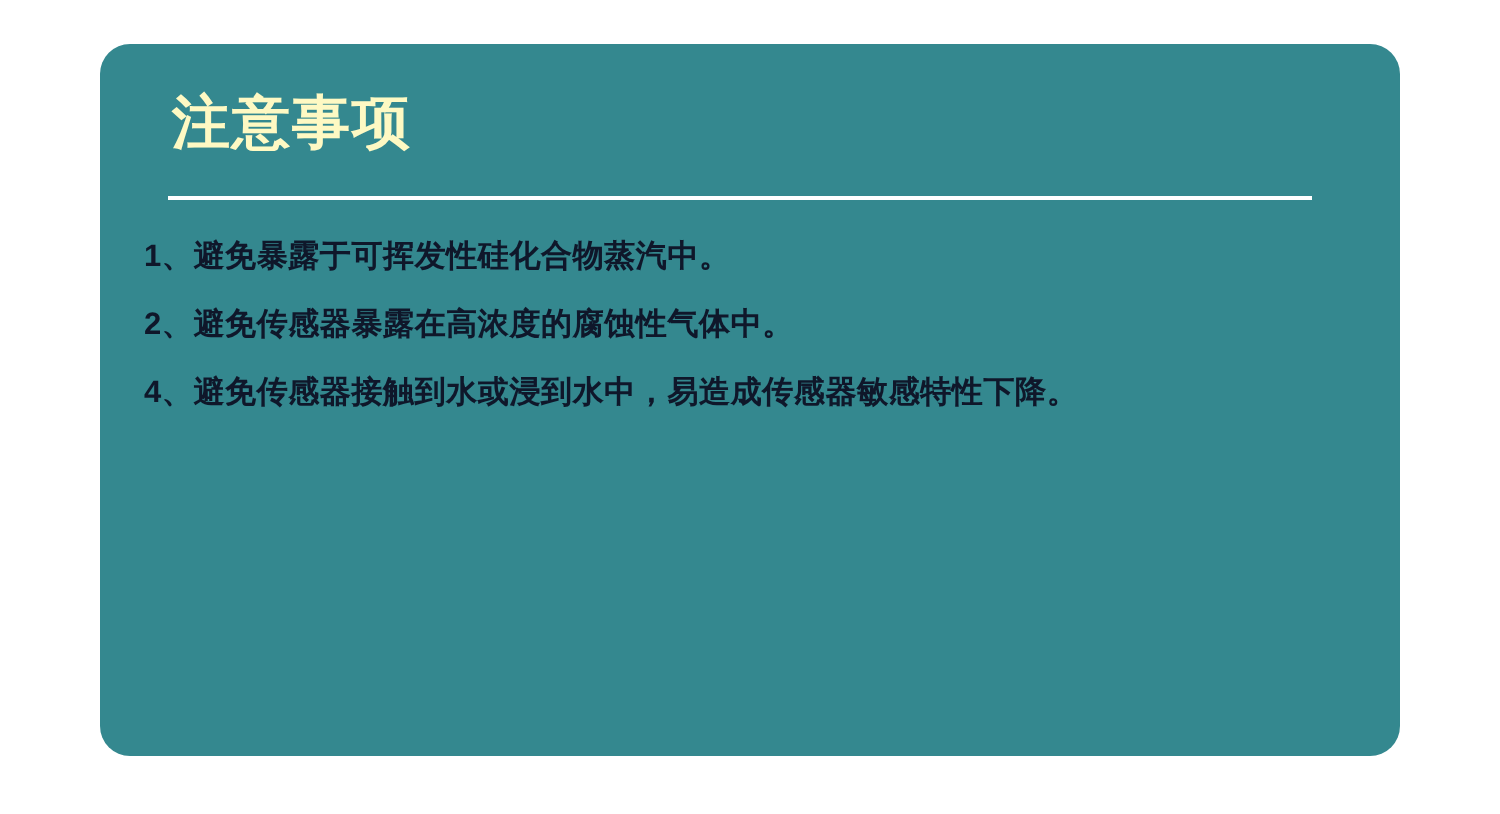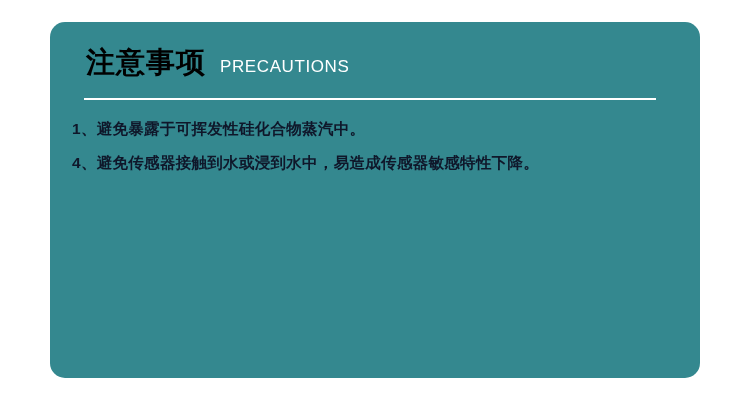--- a/index.html
+++ b/index.html
@@ -35,21 +35,21 @@
   .header {
     position: absolute;
     left: 36px;
     top: 26px;
     display: flex;
     align-items: baseline;
     white-space: nowrap;
   }
 
   .title-cn {
-    color: #000000;
+    color: #fef9c3;
     font-size: 29px;
     font-weight: bold;
     letter-spacing: 1px;
     line-height: 1;
   }
 
   .title-en {
     color: #ffffff;
     font-size: 17px;
     font-weight: normal;
@@ -90,25 +90,25 @@
 </style>
 </head>
 <body>
 
 <div class="canvas">
 
   <div class="panel">
 
     <div class="header">
       <span class="title-cn">注意事项</span>
-      <span class="title-en">PRECAUTIONS</span>
     </div>
 
     <div class="divider"></div>
 
     <div class="body-list">
       <div class="item">1、避免暴露于可挥发性硅化合物蒸汽中。</div>
+      <div class="item">2、避免传感器暴露在高浓度的腐蚀性气体中。</div>
       <div class="item">4、避免传感器接触到水或浸到水中，易造成传感器敏感特性下降。</div>
     </div>
 
   </div>
 
 </div>
 
 </body></html>

